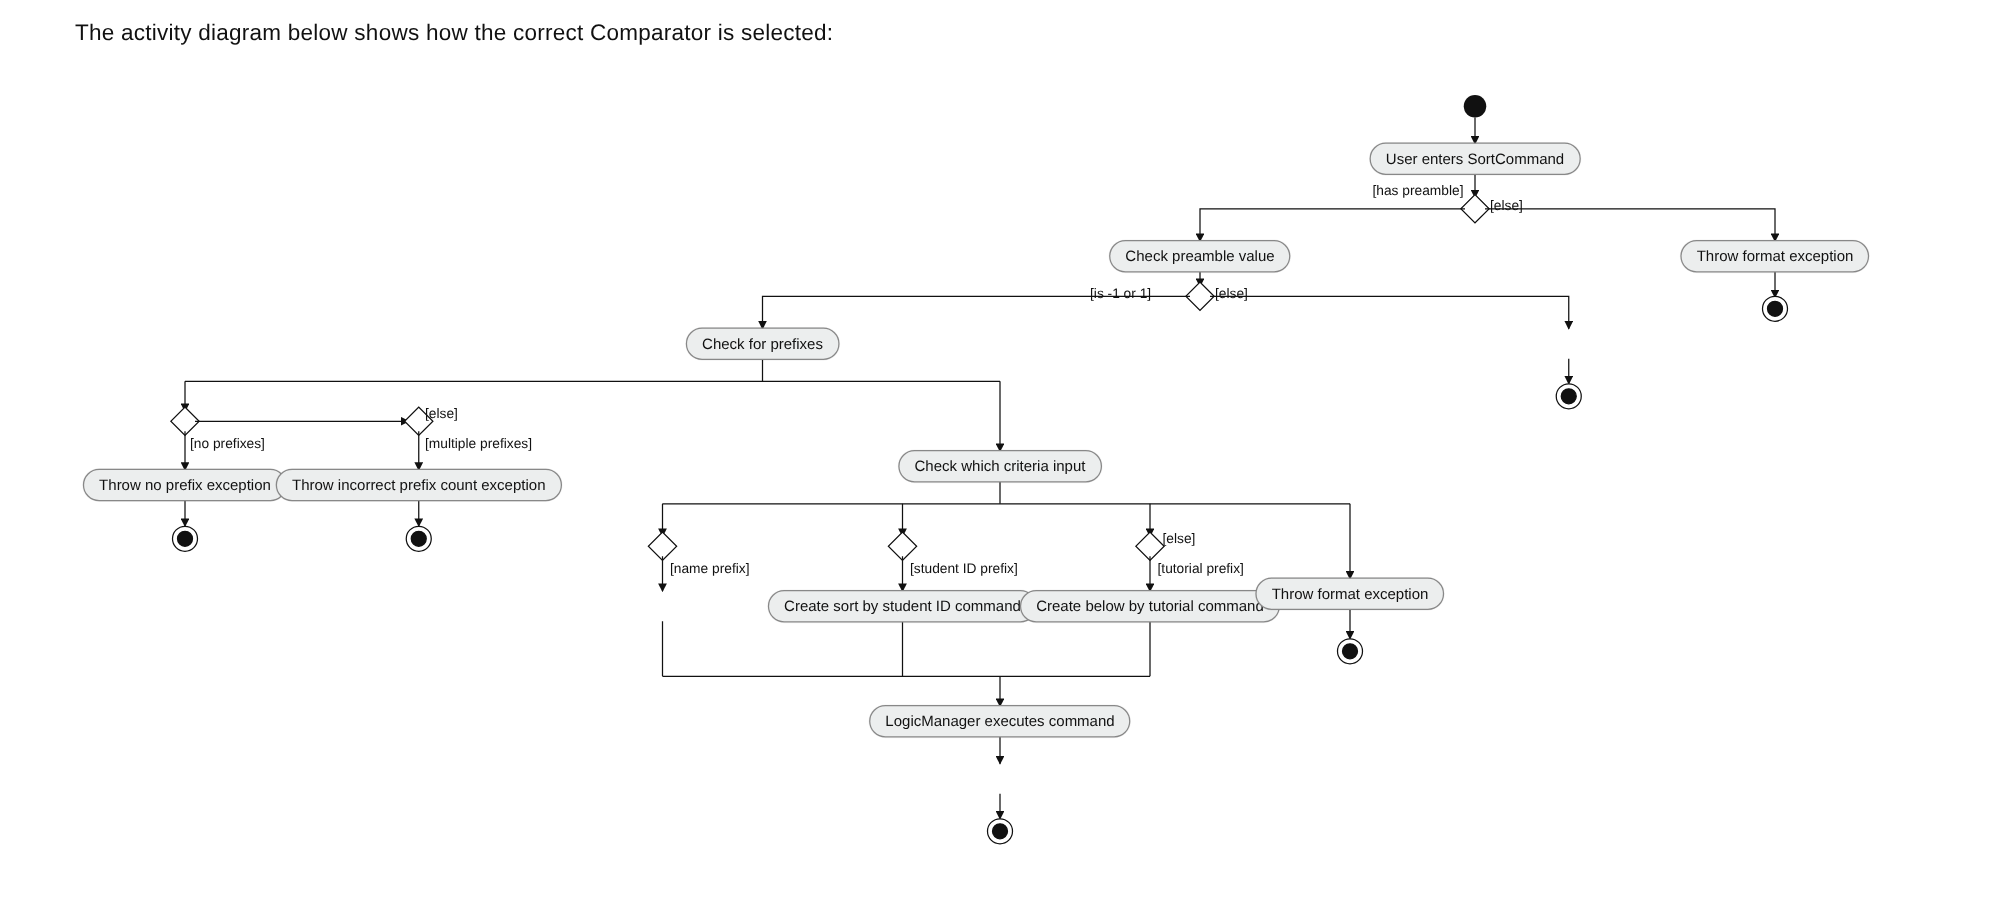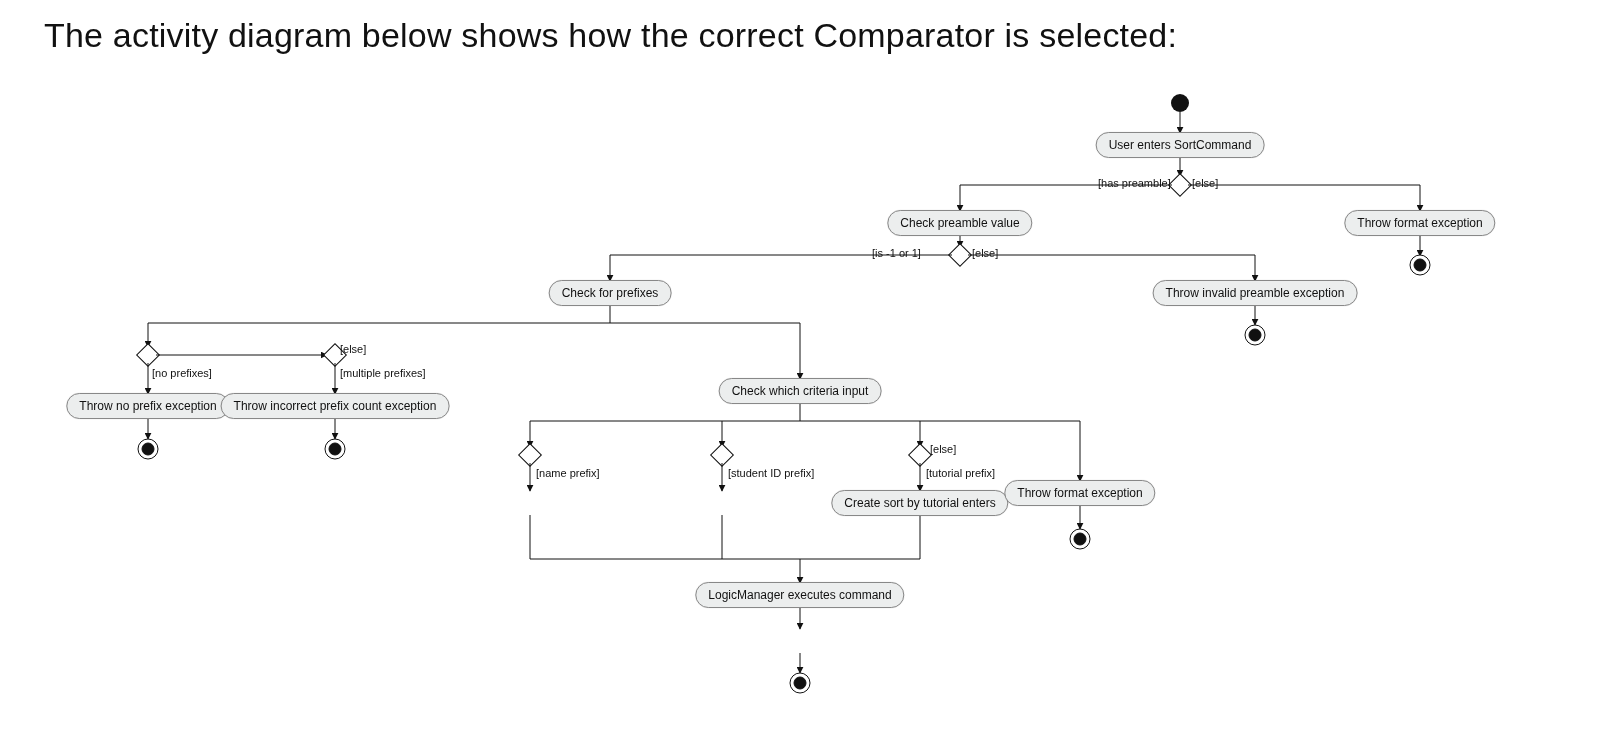--- a/index.html
+++ b/index.html
@@ -1,16 +1,16 @@
 <!DOCTYPE html>
 <html><head>
 <meta charset="utf-8">
 <style>
   html,body{margin:0;padding:0;background:#fff;font-family:"Segoe UI",Arial,sans-serif;color:#111}
-  .title{font-size:34px;margin:16px 0 8px 44px;letter-spacing:.2px}
+  .title{font-size:18px;margin:16px 0 8px 60px;letter-spacing:.2px}
   .stage{position:relative;width:1606px;height:690px}
   svg{position:absolute;left:0;top:0}
   .node{position:absolute;background:#eceeee;border:1px solid #888;border-radius:14px;
         padding:5px 12px;font-size:12px;white-space:nowrap;text-align:right;transform:translate(-50%,-50%);
         box-shadow:0 0 0 .5px rgba(0,0,0,.05)}
   .gtxt{position:absolute;font-size:11px;white-space:nowrap;transform:translateY(-50%)}
 </style>
 </head>
 <body>
 
@@ -111,29 +111,29 @@
     <circle cx="800" cy="620" r="10" fill="#fff"></circle>
         <circle cx="800" cy="620" r="6" fill="#111"></circle>
 
   </g>
 </svg>
 
 <div class="node" style="left:1180px;top:82px">User enters SortCommand</div>
 <div class="node" style="left:960px;top:160px">Check preamble value</div>
 <div class="node" style="left:1420px;top:160px">Throw format exception</div>
 <div class="node" style="left:610px;top:230px">Check for prefixes</div>
-<div class="node" style="left:1255px;top:230px">Throw invalid preamble exception</div>
 <div class="node" style="left:148px;top:343px">Throw no prefix exception</div>
 <div class="node" style="left:335px;top:343px">Throw incorrect prefix count exception</div>
 <div class="node" style="left:800px;top:328px">Check which criteria input</div>
-<div class="node" style="left:920px;top:440px">Create sort by tutorial enters</div>
+<div class="node" style="left:722px;top:440px">Create sort by student ID command</div>
+<div class="node" style="left:920px;top:440px">Create below by tutorial command</div>
 <div class="node" style="left:1080px;top:430px">Throw format exception</div>
 <div class="node" style="left:800px;top:532px">LogicManager executes command</div>
 
-<div class="gtxt" style="left:1098px;top:120px;text-align:left;transform:translate(0,-50%)">[has preamble]</div>
+<div class="gtxt" style="left:1098px;top:108px;text-align:left;transform:translate(0,-50%)">[has preamble]</div>
 <div class="gtxt" style="left:1192px;top:120px">[else]</div>
 <div class="gtxt" style="left:872px;top:190px">[is -1 or 1]</div>
 <div class="gtxt" style="left:972px;top:190px">[else]</div>
 <div class="gtxt" style="left:152px;top:310px">[no prefixes]</div>
 <div class="gtxt" style="left:340px;top:286px">[else]</div>
 <div class="gtxt" style="left:340px;top:310px">[multiple prefixes]</div>
 <div class="gtxt" style="left:536px;top:410px">[name prefix]</div>
 <div class="gtxt" style="left:728px;top:410px">[student ID prefix]</div>
 <div class="gtxt" style="left:926px;top:410px">[tutorial prefix]</div>
 <div class="gtxt" style="left:930px;top:386px">[else]</div>

